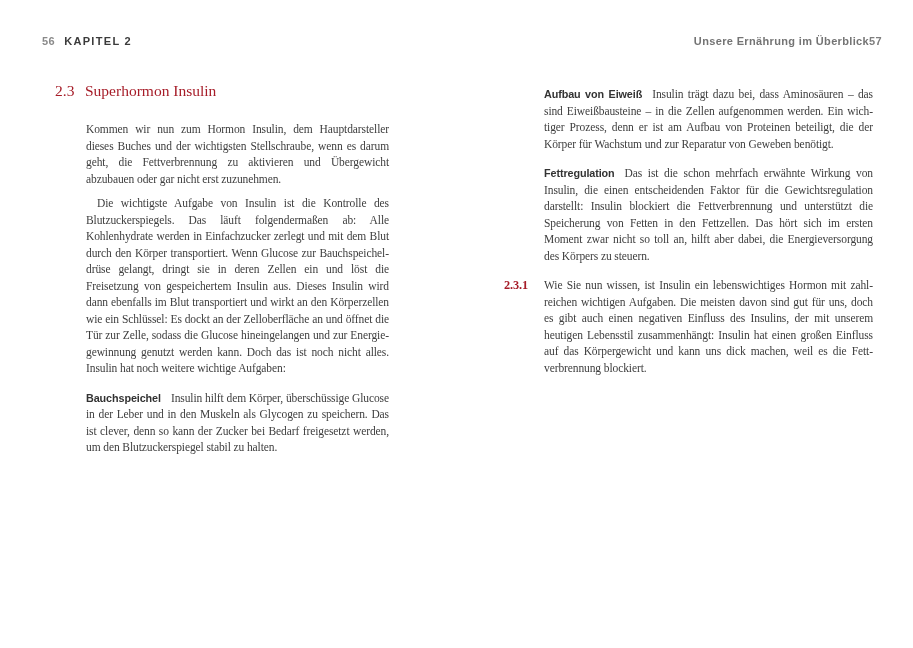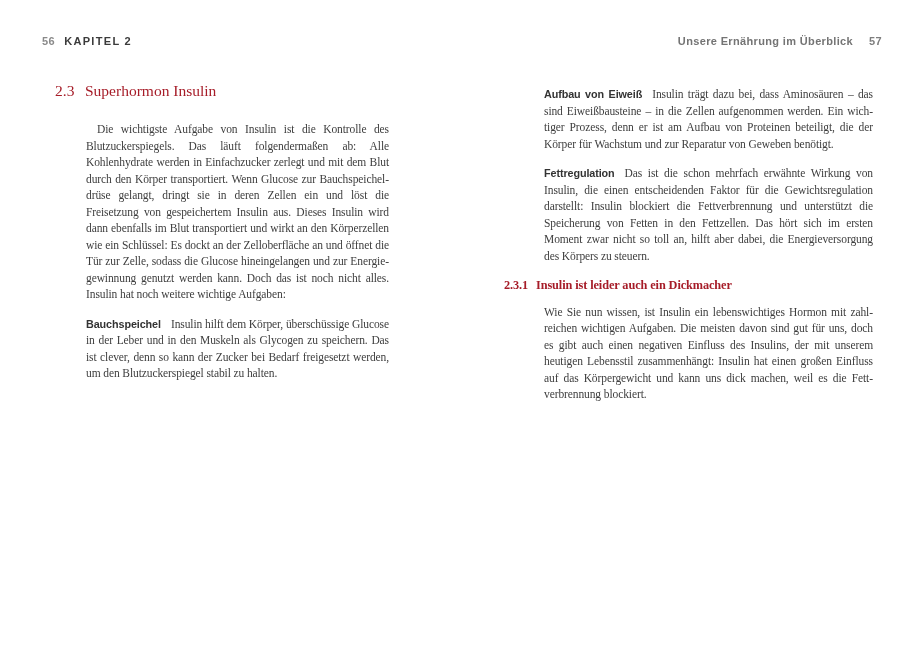--- a/index.html
+++ b/index.html
@@ -29,21 +29,21 @@
     letter-spacing: 1.3px;
     margin-left: 9px;
   }
   .head-right {
     left: 538px; top: 36px; width: 344px;
     text-align: right;
     font-weight: 700;
     letter-spacing: 0.35px;
     color: #747474;
   }
-  .head-right .folio { margin-left: 16px; color: #7e7e7e; }
+  .head-right .folio { margin-left: 0; color: #7e7e7e; }
 
   
   .section-heading {
     position: absolute;
     left: 55px; top: 81px;
     font-family: "Liberation Serif", serif;
     font-weight: 400;
     font-size: 15.5px;
     line-height: 20px;
     color: #a61c28;
@@ -105,35 +105,36 @@
   <div>
     <div class="running-head head-left">
       <span class="folio">56</span><span class="chapter">KAPITEL 2</span>
     </div>
 
     <div class="section-heading">
       <span class="sec-num">2.3</span><span class="sec-title">Superhormon Insulin</span>
     </div>
 
     <div class="body-col col-left">
+      <p>Kommen wir nun zum Hormon Insulin, dem Hauptdarsteller dieses Buches und der wichtigsten Stellschraube, wenn es darum geht, die Fett­verbrennung zu aktivieren und Über­gewicht abzubauen oder gar nicht erst zuzunehmen.</p>
       <p class="indent">Die wichtigste Aufgabe von Insulin ist die Kontrolle des Blutzucker­spiegels. Das läuft folgendermaßen ab: Alle Kohlenhydrate werden in Einfach­zucker zerlegt und mit dem Blut durch den Körper trans­portiert. Wenn Glucose zur Bauchspeichel­drüse gelangt, dringt sie in deren Zellen ein und löst die Freisetzung von gespeichertem Insu­lin aus. Dieses Insulin wird dann ebenfalls im Blut transportiert und wirkt an den Körperzellen wie ein Schlüssel: Es dockt an der Zellober­fläche an und öffnet die Tür zur Zelle, sodass die Glucose hinein­gelan­gen und zur Energie­gewinnung genutzt werden kann. Doch das ist noch nicht alles. Insulin hat noch weitere wichtige Aufgaben:</p>
       <p class="spaced"><span class="runin">Bauchspeichel</span><span>Insulin hilft dem Körper, überschüssige Glucose in der Leber und in den Muskeln als Glycogen zu speichern. Das ist cle­ver, denn so kann der Zucker bei Bedarf freigesetzt werden, um den Blutzucker­spiegel stabil zu halten.</span></p>
     </div>
   </div>
 
   <div>
     <div class="running-head head-right">
       <span>Unsere Ernährung im Überblick</span><span class="folio">57</span>
     </div>
 
     <div class="body-col col-right">
       <p><span class="runin">Aufbau von Eiweiß</span><span>Insulin trägt dazu bei, dass Aminosäuren – das sind Eiweiß­bausteine – in die Zellen aufgenommen werden. Ein wich­tiger Prozess, denn er ist am Aufbau von Proteinen beteiligt, die der Körper für Wachstum und zur Reparatur von Geweben benötigt.</span></p>
       <p class="spaced"><span class="runin">Fettregulation</span><span>Das ist die schon mehrfach erwähnte Wirkung von Insulin, die einen entscheidenden Faktor für die Gewichts­regulation darstellt: Insulin blockiert die Fett­verbrennung und unterstützt die Speicherung von Fetten in den Fettzellen. Das hört sich im ersten Moment zwar nicht so toll an, hilft aber dabei, die Energie­versorgung des Körpers zu steuern.</span></p>
 
       <div class="subsection-heading">
-        <span class="sub-num">2.3.1</span><span class="sub-title">Insulin ist leider auch ein Dickmacher</span>
+        <span class="sub-num">2.3.1</span>
       </div>
 
       <p>Wie Sie nun wissen, ist Insulin ein lebens­wichtiges Hormon mit zahl­reichen wichtigen Aufgaben. Die meisten davon sind gut für uns, doch es gibt auch einen negativen Einfluss des Insulins, der mit unse­rem heutigen Lebensstil zusammen­hängt: Insulin hat einen großen Einfluss auf das Körper­gewicht und kann uns dick machen, weil es die Fett­verbrennung blockiert.</p>
     </div>
   </div>
 
 </div>
 
 </body></html>

